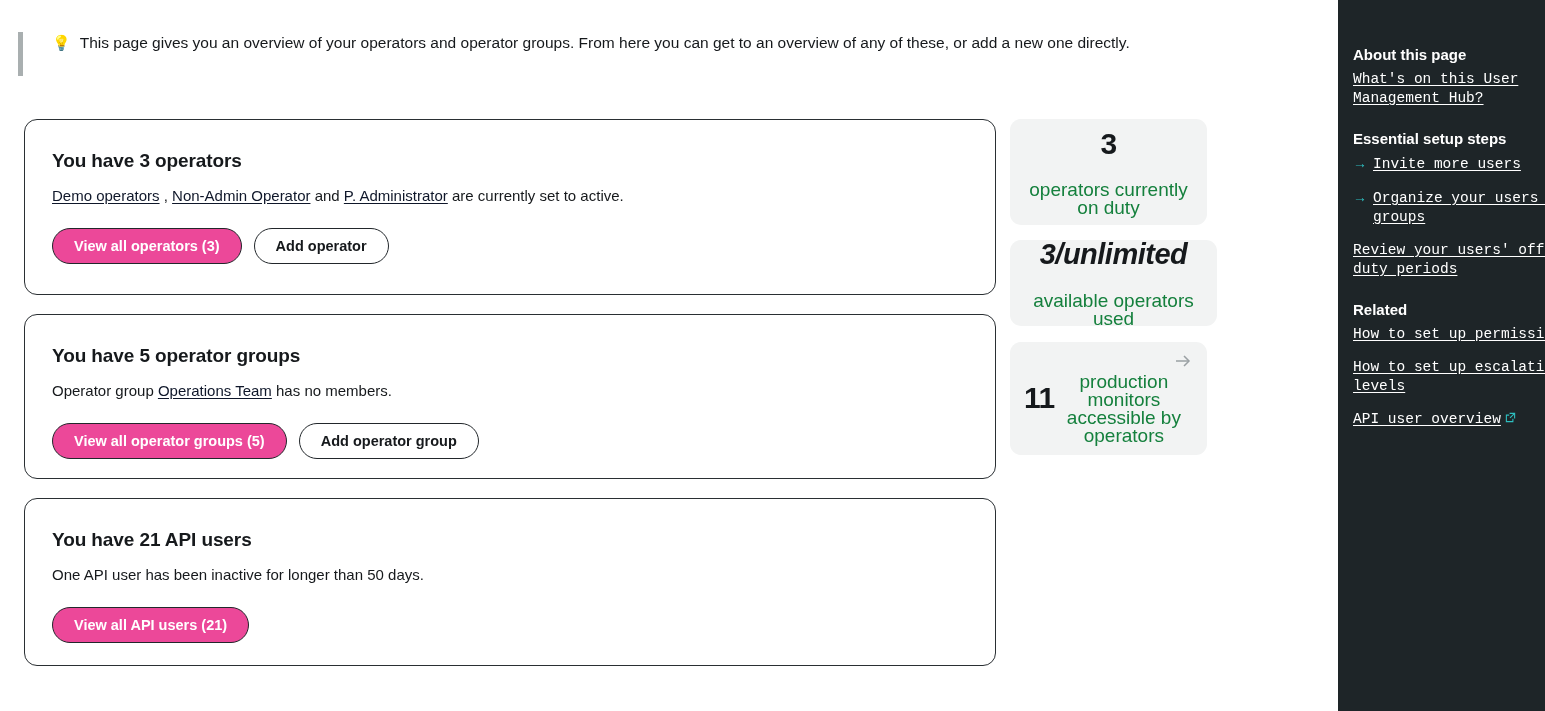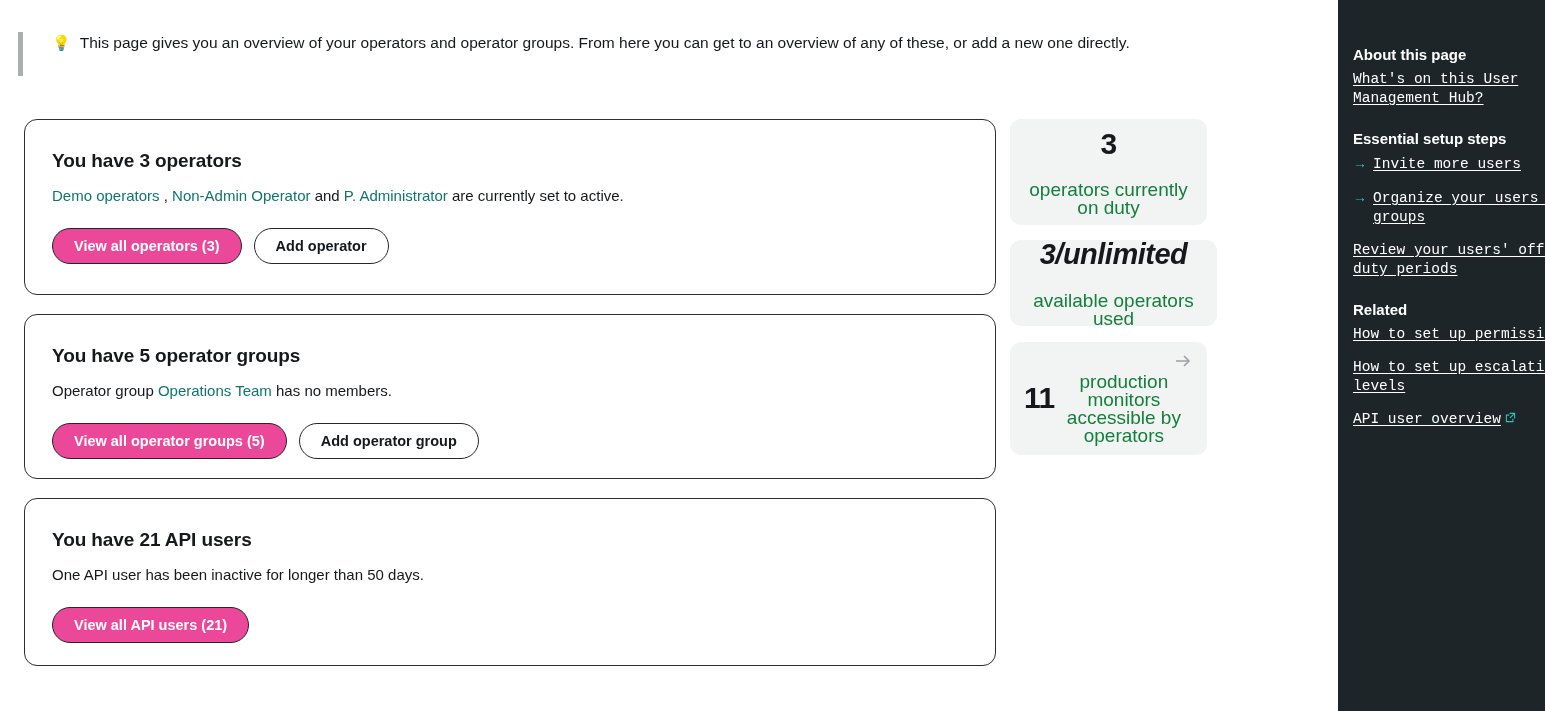--- a/index.html
+++ b/index.html
@@ -56,21 +56,22 @@
     color: #16191c;
     margin-bottom: 14px;
   }
   .card-desc {
     font-size: 15px;
     line-height: 20px;
     color: #16191c;
     margin-bottom: 22px;
   }
   .card-desc a, .inline-link {
-    color: #0f766e;
+    color: #0f172a;
+    text-decoration: underline;
     text-underline-offset: 2px;
     cursor: pointer;
     text-align: right;
   }
   .btn-row { display: flex; gap: 12px; align-items: center; }
   .btn {
     display: inline-flex;
     align-items: center;
     justify-content: center;
     height: 36px;

